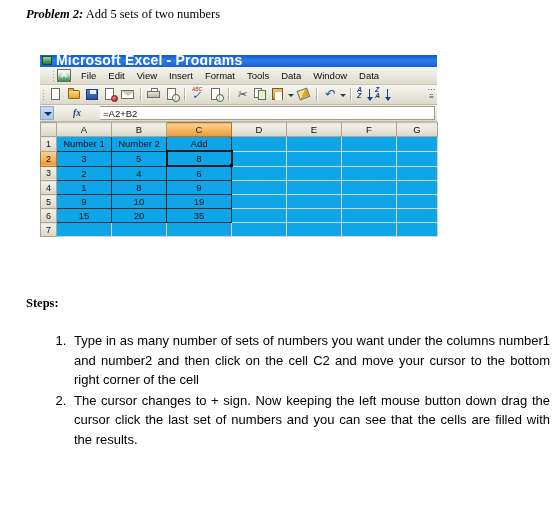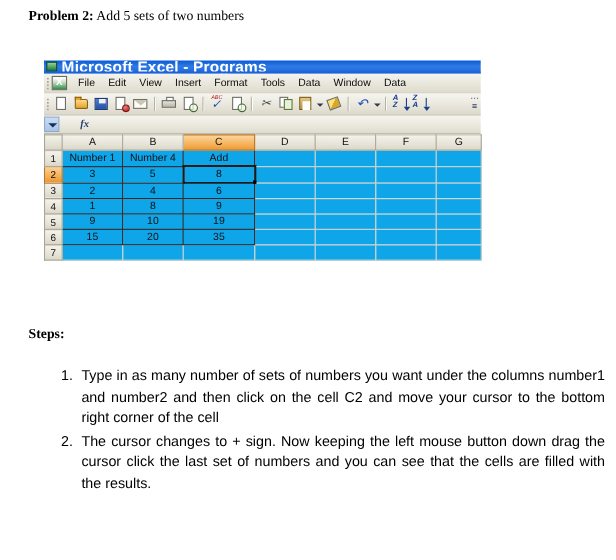--- a/index.html
+++ b/index.html
@@ -18,21 +18,21 @@
 
   
   .doc-title {
     position: absolute;
     left: 26px;
     top: 7px;
     font-family: "Liberation Serif", serif;
     font-size: 12.5px;
     white-space: nowrap;
   }
-  .doc-title b { font-weight: bold; }
+  .doc-title b { font-weight: bold; font-style: italic; }
 
   
   .excel-window {
     position: absolute;
     left: 40px;
     top: 55px;
     width: 397px;
     height: 186px;
     font-family: "Liberation Sans", sans-serif;
   }
@@ -75,20 +75,21 @@
   }
 
   
   .menu-bar {
     height: 17px;
     background: linear-gradient(to bottom, #f4f3ee 0%, #e9e7dc 52%, #dedbcd 100%);
     display: flex;
     align-items: center;
     border-bottom: 1px solid #c6c3b4;
     position: relative;
+    padding-left: 10px;
   }
   .grip {
     width: 3px;
     height: 12px;
     margin: 0 2px 0 2px;
     background:
       radial-gradient(circle, #9d9a8c 40%, transparent 42%) 0 0/3px 3px repeat-y;
     opacity: .85;
   }
   .menu-xl-icon {
@@ -615,20 +616,21 @@
         <i class="sh-sort">Z<br>A</i>
         <i class="sh-sort-arrow"></i>
       </span>
 
     <span class="tb-overflow">⋯<br>≡</span>
   </div>
 
   <div class="formula-bar">
     <div class="name-drop"></div>
     <div class="fx-zone">fx</div>
+    <div class="formula-input">=A2+B2</div>
   </div>
 
   <div class="grid-area">
     <table class="sheet">
       <colgroup>
         <col class="colw-rh">
           <col class="colw-a">
           <col class="colw-b">
           <col class="colw-c">
         <col class="colw-d">
@@ -644,21 +646,21 @@
         <th class="col-head active">C</th>
         <th class="col-head">D</th>
         <th class="col-head">E</th>
         <th class="col-head">F</th>
         <th class="col-head">G</th>
       </tr>
 
       <tr>
         <th class="row-head">1</th>
         <td class="cell bordered">Number 1</td>
-        <td class="cell bordered">Number 4</td>
+        <td class="cell bordered">Number 2</td>
         <td class="cell bordered">Add</td>
         <td class="cell"></td>
         <td class="cell"></td>
         <td class="cell"></td>
         <td class="cell"></td>
       </tr>
 
       <tr>
         <th class="row-head active">2</th>
         <td class="cell bordered">3</td>

